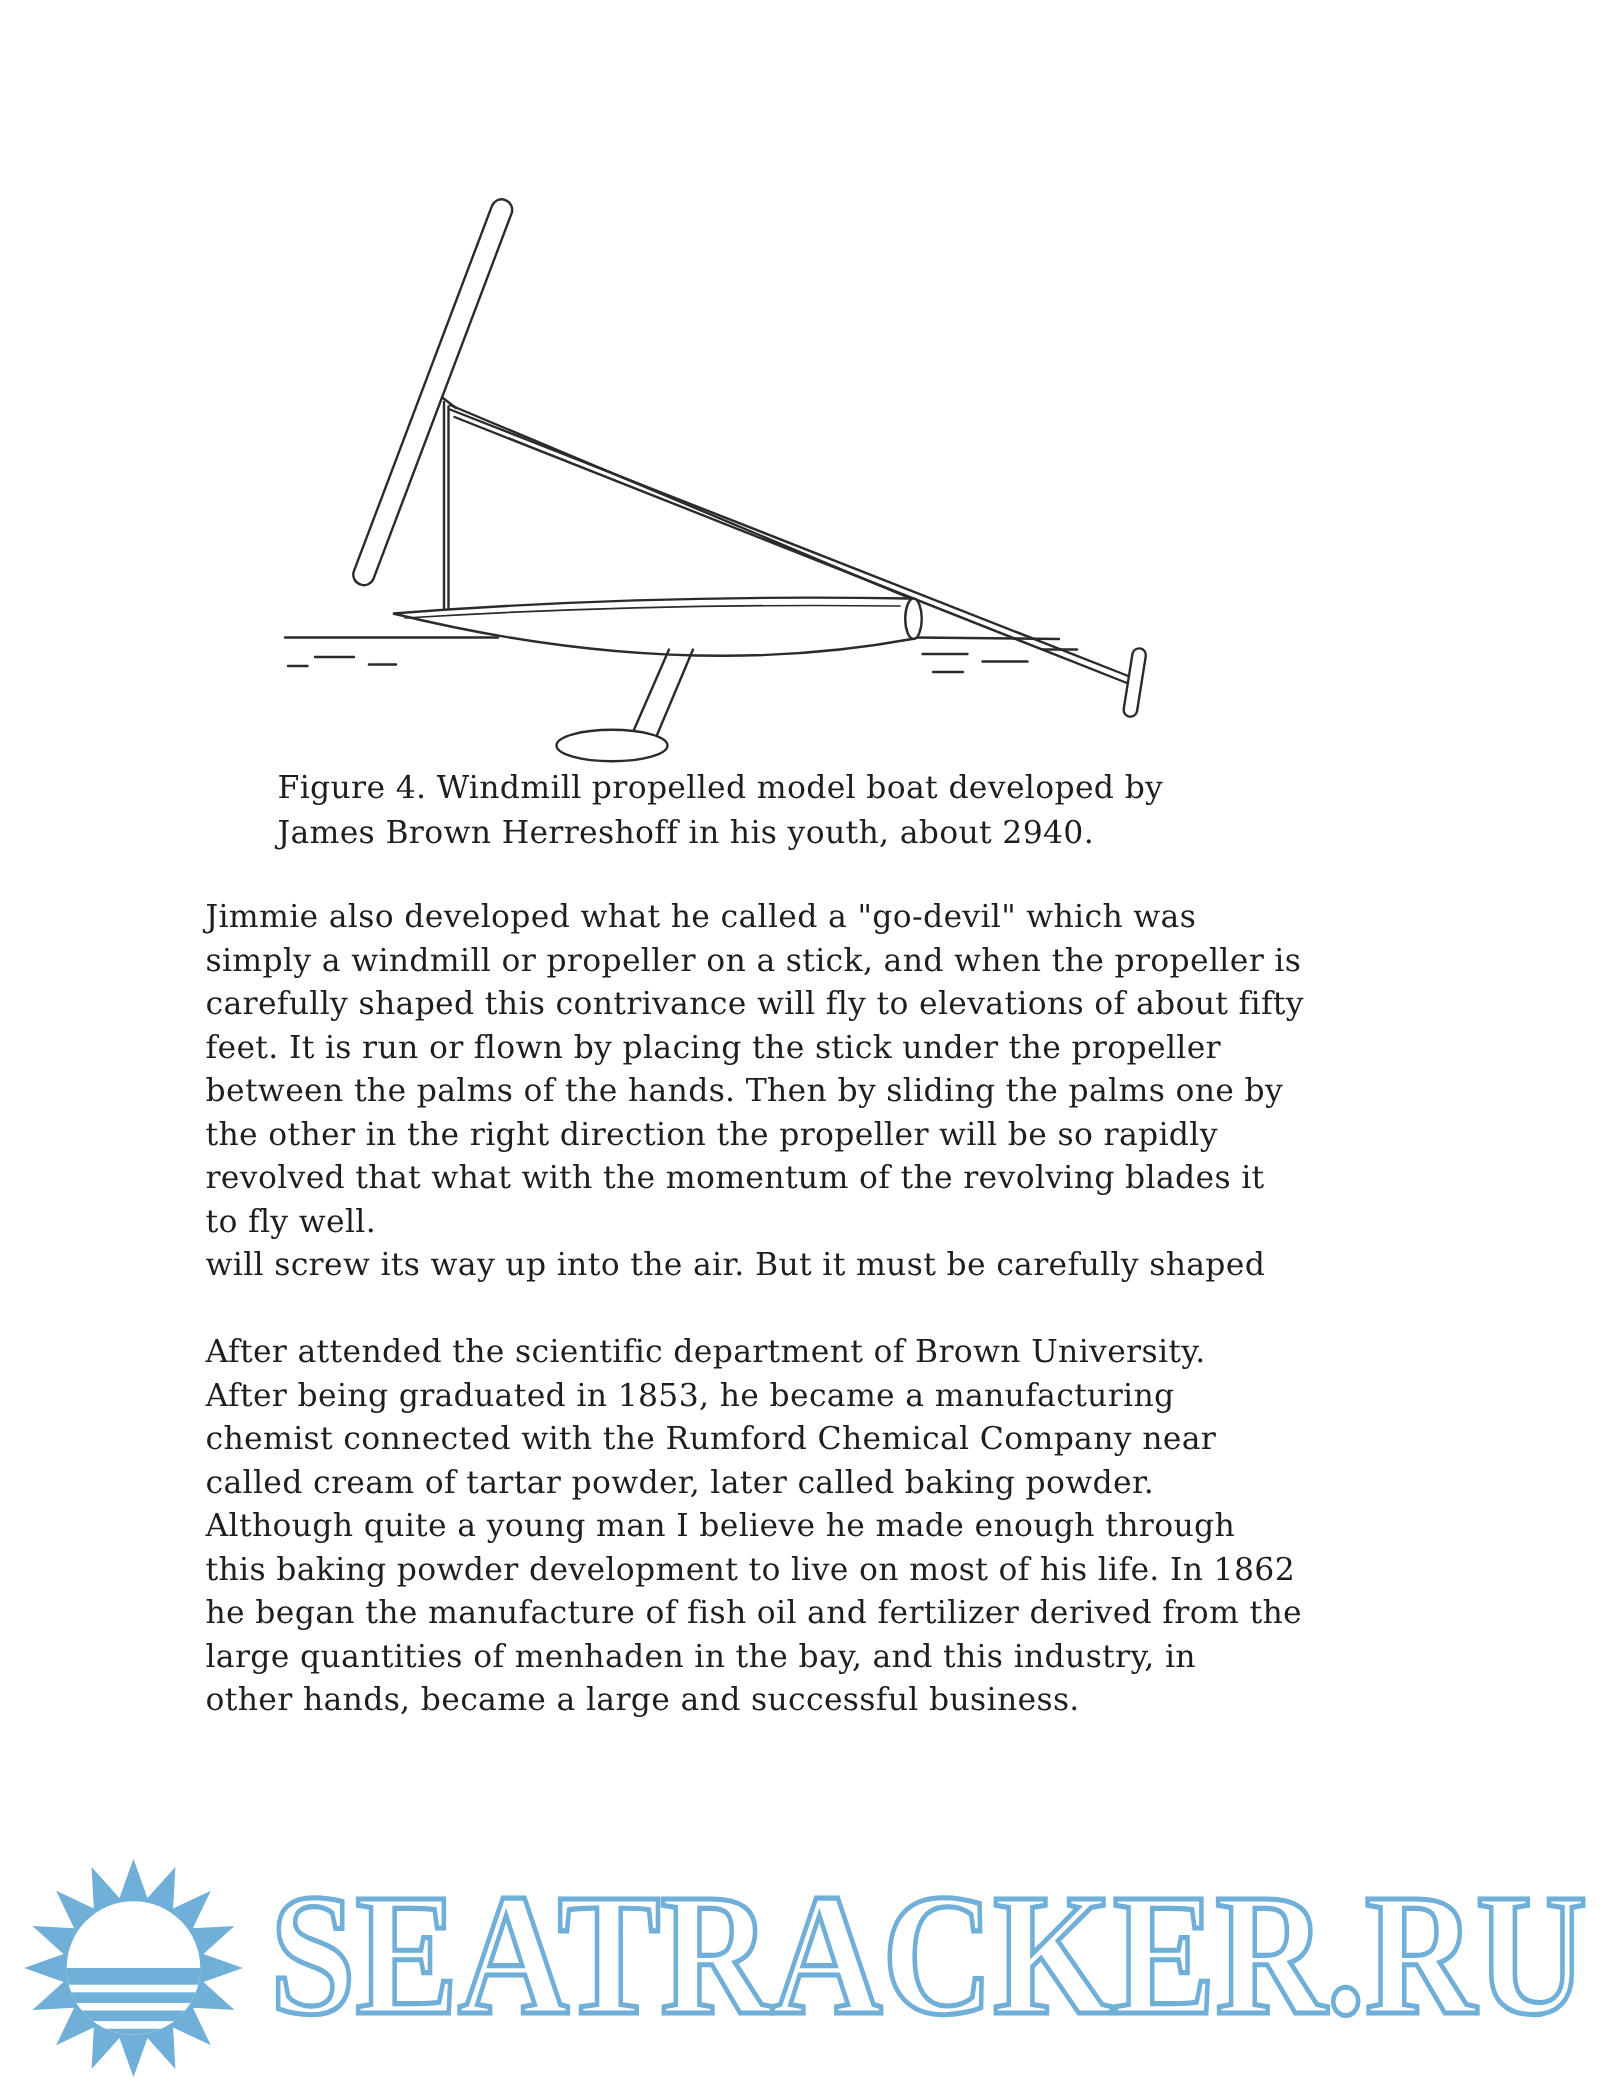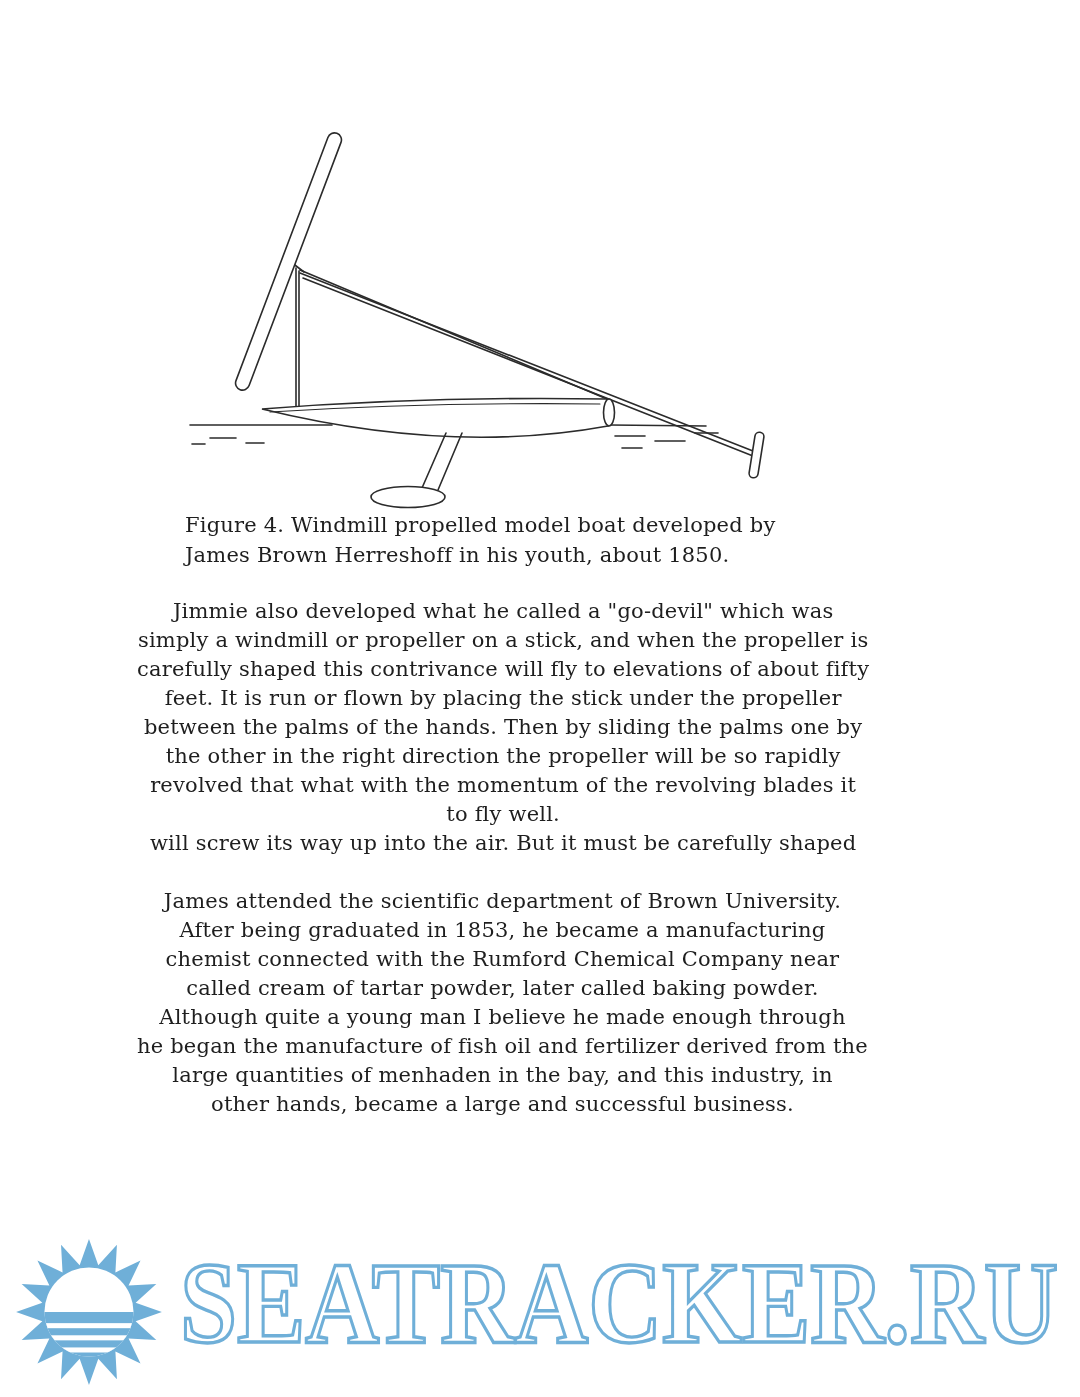--- a/index.html
+++ b/index.html
@@ -13,21 +13,21 @@
     color: #1e1e1e;
     text-decoration: underline;
   }
   .drawing { position: absolute; left: 150px; top: 110px; }
   .caption {
     position: absolute; left: 185px; top: 510px;
     font-size: 21px; line-height: 30px; letter-spacing: 0.2px;
   }
   .para {
     position: absolute; left: 137px;
-    font-size: 21px; line-height: 29px; letter-spacing: 0.2px; text-align: center;
+    font-size: 21px; line-height: 29px; letter-spacing: 0.2px;
   }
   .para-1 { top: 597px; }
   .para-2 { top: 887px; }
   .para div, .caption div { white-space: nowrap; }
   .watermark {
     position: absolute; left: 10px; top: 1236px;
     display: flex; align-items: flex-start;
   }
   .watermark-text-svg { margin-left: 6px; }
 </style>
@@ -77,41 +77,42 @@
         <line x1="312" y1="323" x2="288" y2="380"></line>
         <ellipse cx="258" cy="387" rx="37" ry="10.5" fill="#ffffff"></ellipse>
       </g>
 
       <rect x="602" y="322" width="9" height="46" rx="4.5" fill="#ffffff" transform="rotate(9 606.5 345)"></rect>
     </g>
   </svg>
 
   <div class="caption">
       <div>Figure 4. Windmill propelled model boat developed by</div>
-      <div>James Brown Herreshoff in his youth, about 1850.</div>
+      <div>James Brown Herreshoff in his youth, about 2940.</div>
     </div>
 
   <div class="para para-1">
       <div>Jimmie also developed what he called a "go-devil" which was</div>
       <div>simply a windmill or propeller on a stick, and when the propeller is</div>
       <div>carefully shaped this contrivance will fly to elevations of about fifty</div>
       <div>feet. It is run or flown by placing the stick under the propeller</div>
       <div>between the palms of the hands. Then by sliding the palms one by</div>
       <div>the other in the right direction the propeller will be so rapidly</div>
       <div>revolved that what with the momentum of the revolving blades it</div>
       <div>to fly well.</div>
       <div>will screw its way up into the air. But it must be carefully shaped</div>
     </div>
 
   <div class="para para-2">
-      <div>James attended the scientific department of Brown University.</div>
+      <div>After attended the scientific department of Brown University.</div>
       <div>After being graduated in 1853, he became a manufacturing</div>
       <div>chemist connected with the Rumford Chemical Company near</div>
       <div>called cream of tartar powder, later called baking powder.</div>
       <div>Although quite a young man I believe he made enough through</div>
+      <div>this baking powder development to live on most of his life. In 1862</div>
       <div>he began the manufacture of fish oil and fertilizer derived from the</div>
       <div>large quantities of menhaden in the bay, and this industry, in</div>
       <div>other hands, became a large and successful business.</div>
     </div>
 
   <div class="watermark">
     <svg width="162" height="152" viewBox="0 0 160 150">
       <defs>
         <clipPath id="sunclip">
             <circle cx="78" cy="75" r="44"></circle>

